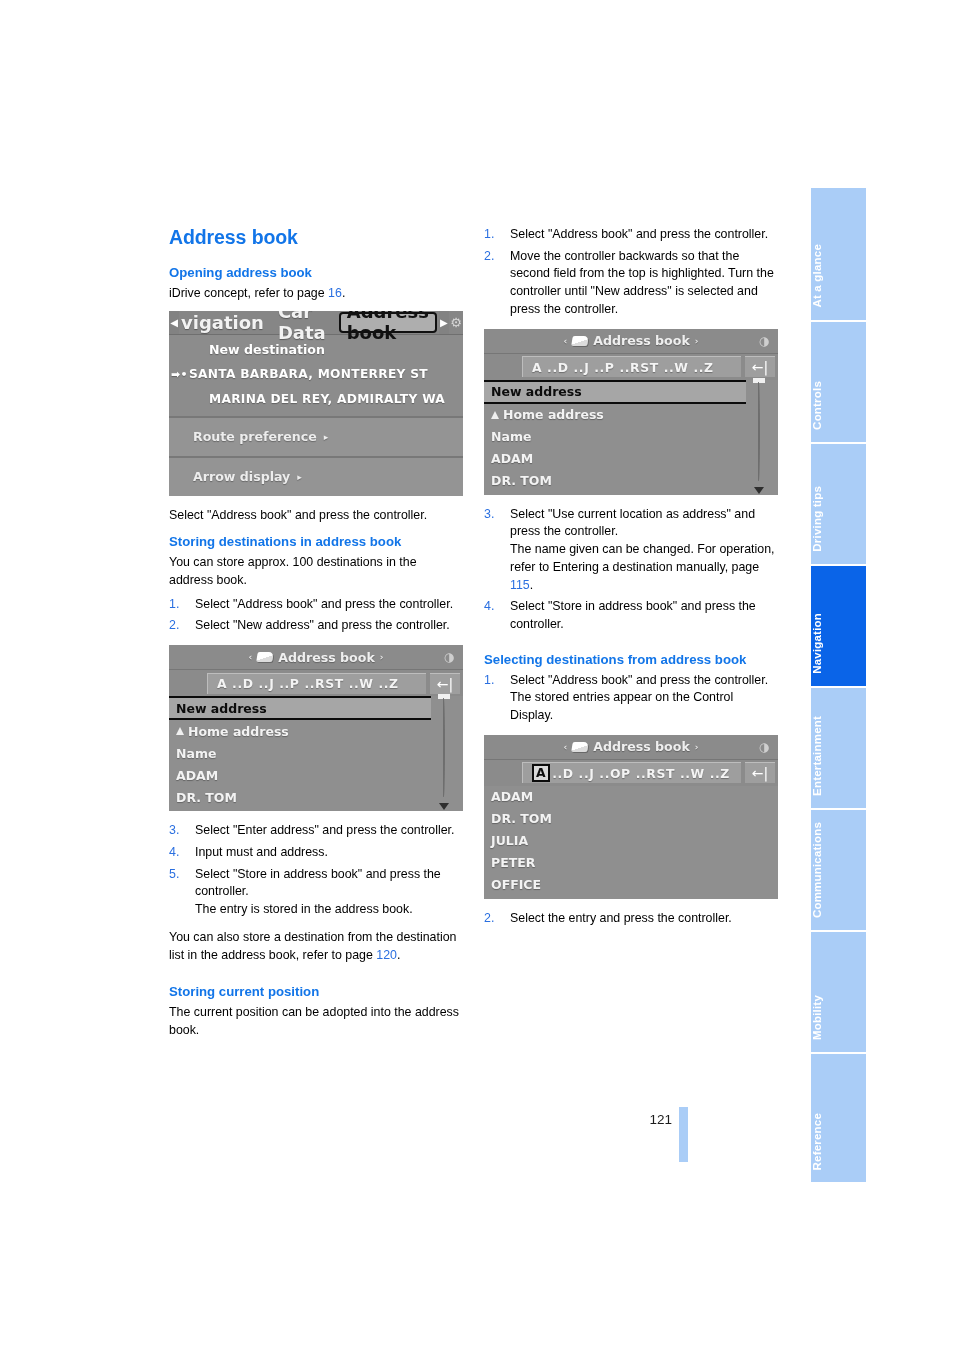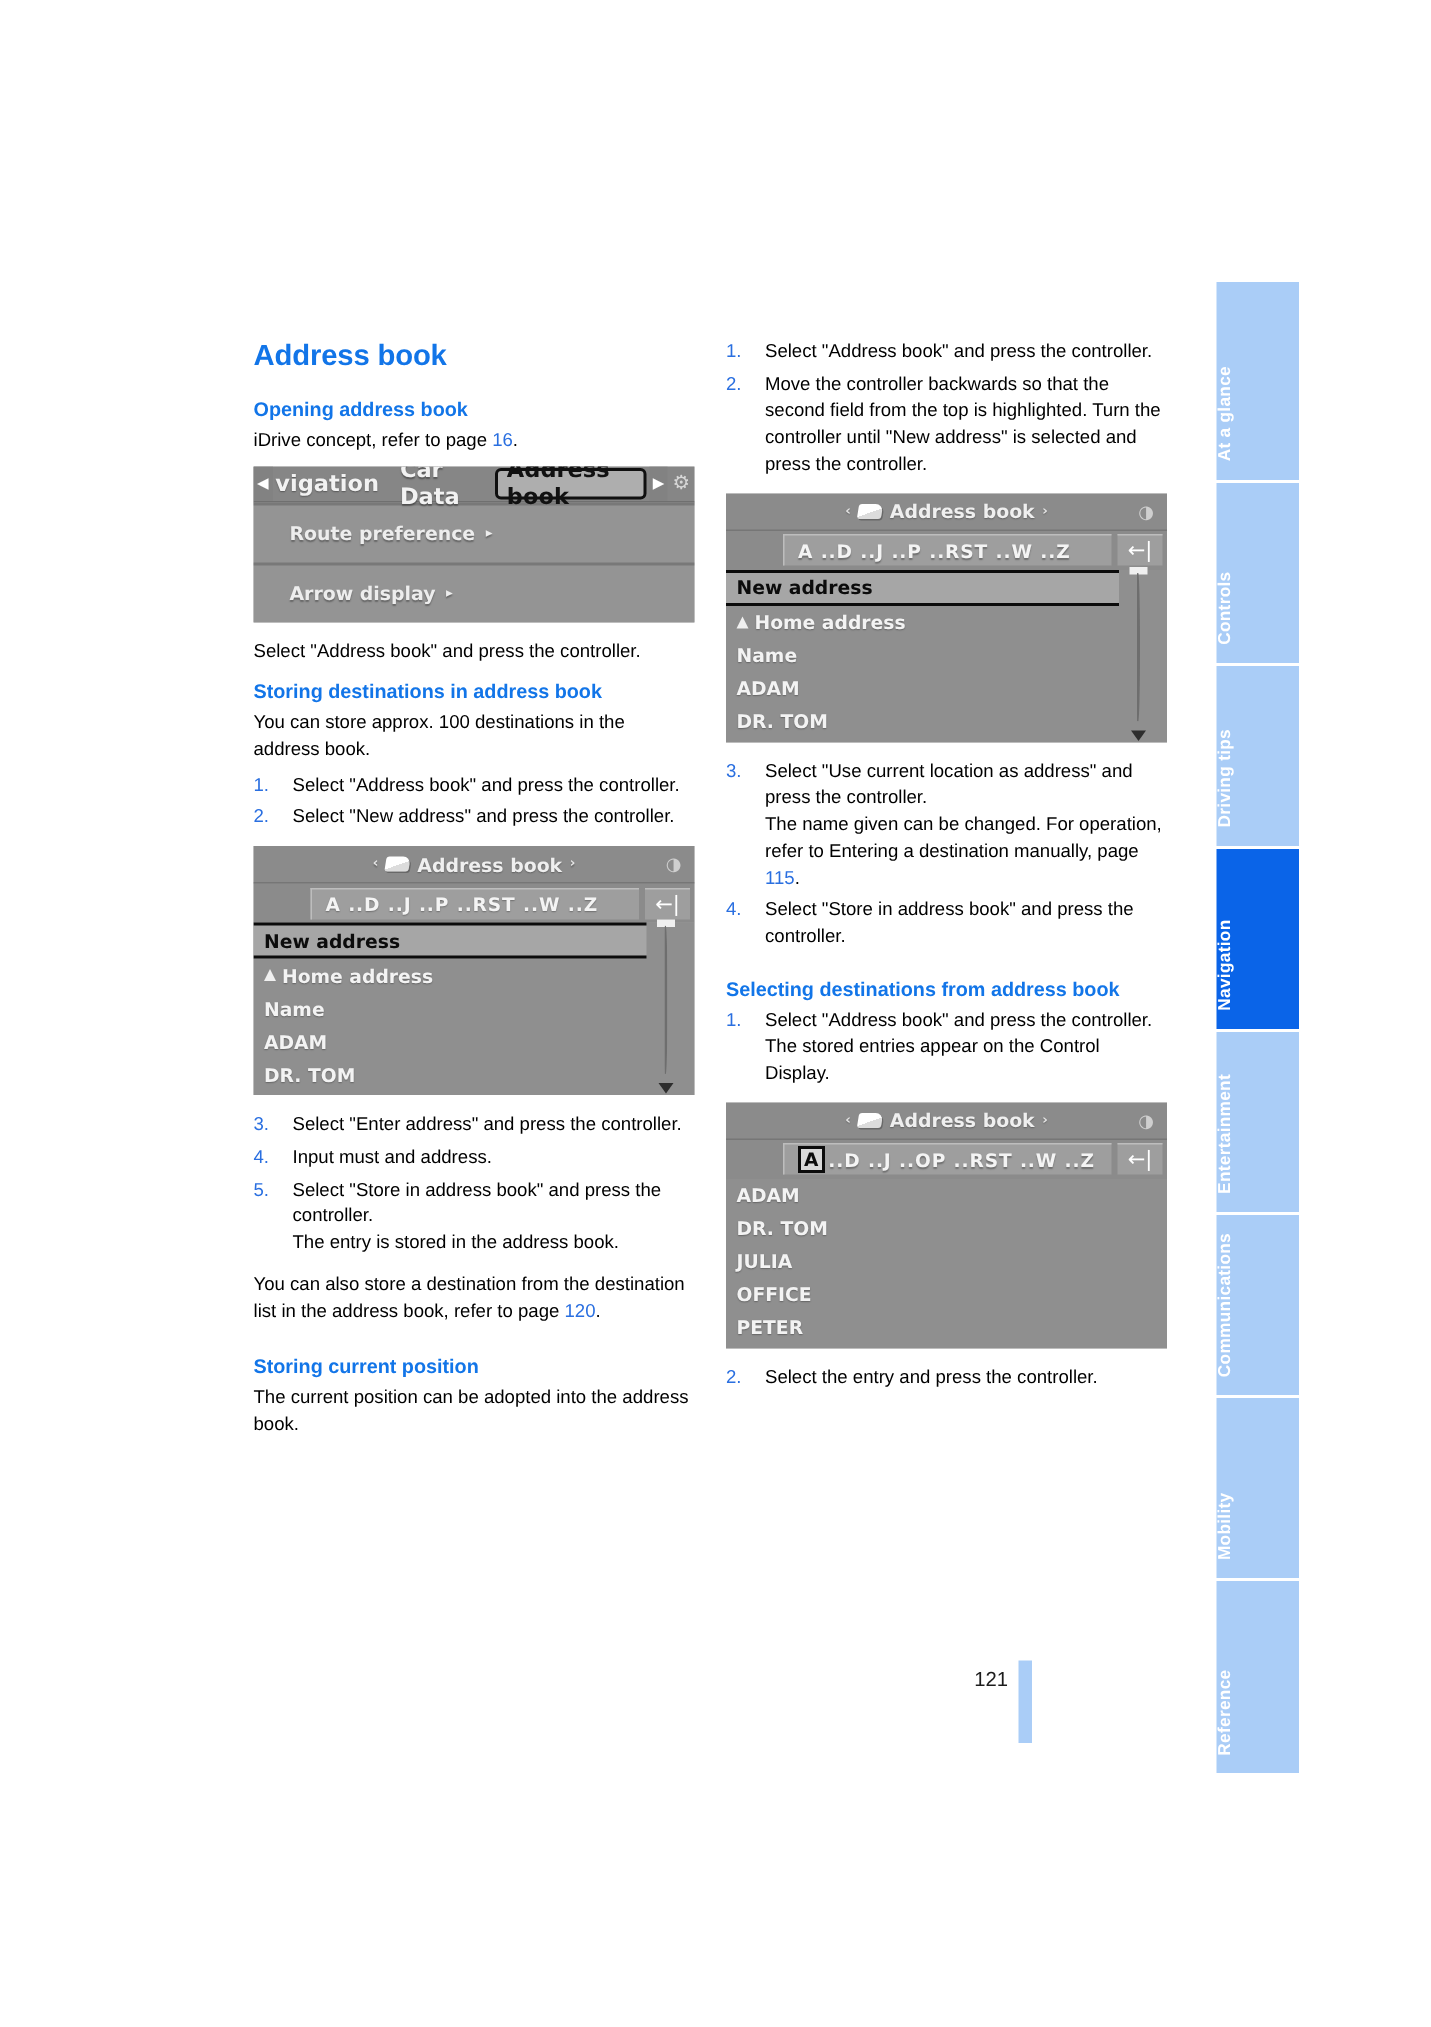--- a/index.html
+++ b/index.html
@@ -106,21 +106,21 @@
   .nav-arrow {
     width: 17px;
     display: flex; align-items: center; justify-content: center;
     background: #828282;
     font-size: 10px;
     color: #fff;
   }
   .nav-tab {
     display: flex; align-items: center;
     padding: 0 7px;
-    font-size: 15px;
+    font-size: 18px;
     font-weight: bold;
     color: #f2f2f2;
     text-shadow: 0 1px 1px rgba(0,0,0,.35);
   }
   .nav-tab.truncated { padding-left: 2px; }
   .nav-tab.active {
     background: #aeaeae;
     color: #111;
     border: 2px solid #101010;
     border-radius: 4px;
@@ -348,20 +348,34 @@
 
     <div class="shot">
       <div class="nav-tabrow">
         <div class="nav-arrow">◀</div>
         <div class="nav-tab truncated">vigation</div>
         <div class="nav-tab">Car Data</div>
         <div class="nav-tab active">Address book</div>
         <div class="nav-arrow">▶</div>
         <div class="nav-gear">⚙</div>
       </div>
+      <div class="nav-list">
+        <div class="nav-row">
+          <span class="bullet"></span>
+          <span class="indent">New destination</span>
+        </div>
+        <div class="nav-row caps">
+          <span class="bullet">➡•</span>
+          <span>SANTA BARBARA, MONTERREY ST</span>
+        </div>
+        <div class="nav-row caps">
+          <span class="bullet"></span>
+          <span class="indent">MARINA DEL REY, ADMIRALTY WA</span>
+        </div>
+      </div>
       <div class="nav-opt">
         <span>Route preference</span>
         <span class="chev">▸</span>
       </div>
       <div class="nav-opt">
         <span>Arrow display</span>
         <span class="chev">▸</span>
       </div>
       <div class="caption-side"></div>
     </div>
@@ -541,24 +555,24 @@
         <div class="ab-item">
             <span>ADAM</span>
           </div>
         <div class="ab-item">
             <span>DR. TOM</span>
           </div>
         <div class="ab-item">
             <span>JULIA</span>
           </div>
         <div class="ab-item">
+            <span>PETER</span>
+          </div>
+        <div class="ab-item">
             <span>OFFICE</span>
-          </div>
-        <div class="ab-item">
-            <span>PETER</span>
           </div>
       </div>
       <div class="caption-side"></div>
     </div>
 
     <ol class="steps">
       <li>
         <span class="num">2.</span>
         <span class="txt">Select the entry and press the controller.</span>
       </li>

